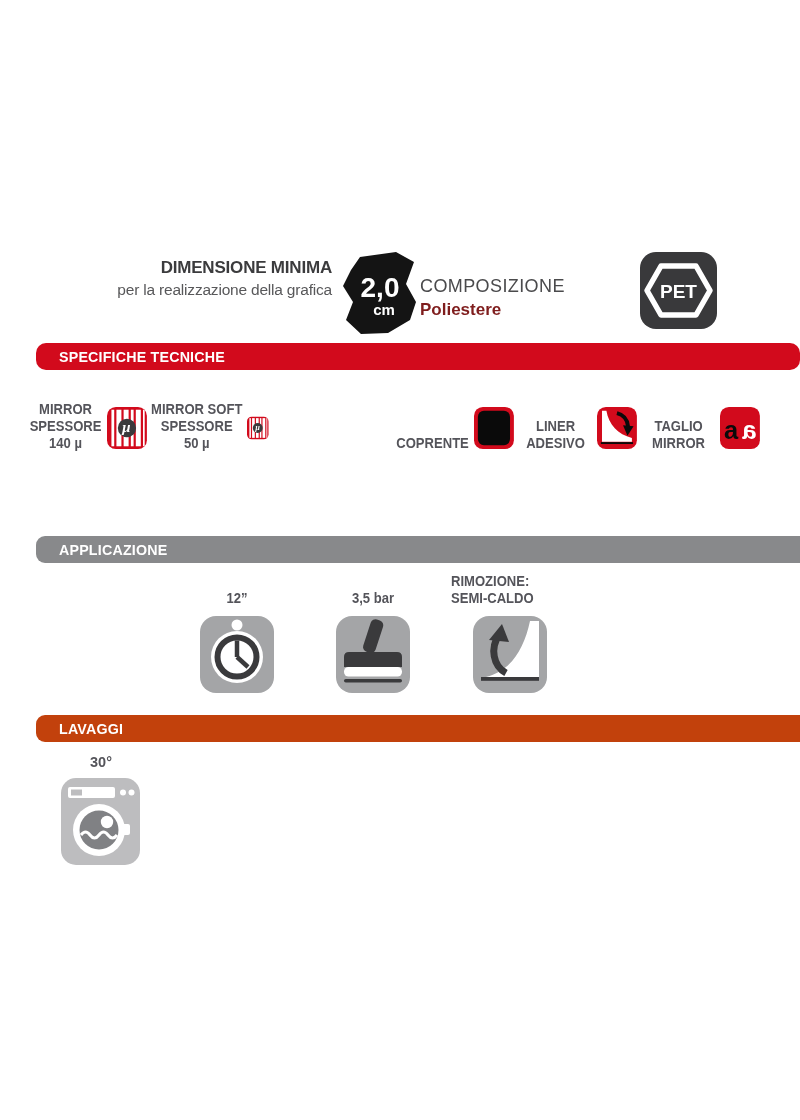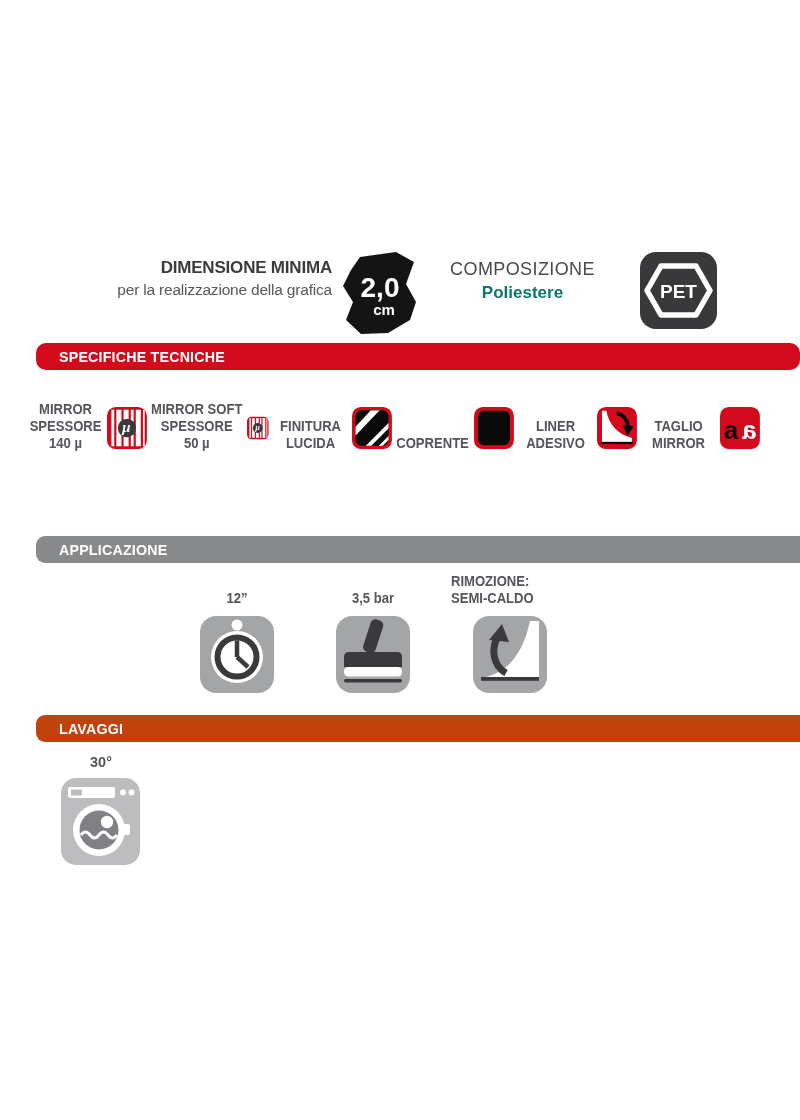--- a/index.html
+++ b/index.html
@@ -4,23 +4,23 @@
 <style>
   html,body{margin:0;padding:0;background:#fff;}
   .page{position:relative;width:800px;height:880px;background:#ffffff;overflow:hidden;
         font-family:"Liberation Sans",sans-serif;}
 
   
   .dim-block{position:absolute;left:36px;top:258px;width:296px;text-align:right;}
   .dim-title{font-size:17px;font-weight:bold;color:#3b3b3d;letter-spacing:-0.2px;}
   .dim-sub{font-size:15.5px;color:#58585a;margin-top:3px;letter-spacing:-0.2px;}
   .badge{position:absolute;left:336px;top:250px;}
-  .comp-block{position:absolute;left:420px;top:259px;width:205px;text-align:center;}
+  .comp-block{position:absolute;left:420px;top:276px;width:205px;text-align:left;}
   .comp-label{font-size:18px;font-weight:normal;color:#4a4a4c;letter-spacing:0.4px;}
-  .comp-value{font-size:17px;font-weight:bold;color:#0f766e;margin-top:3px;}
+  .comp-value{font-size:17px;font-weight:bold;color:#7f1d1d;margin-top:3px;}
   .pet-tile{position:absolute;left:640px;top:252px;}
 
   
   .section-bar{position:absolute;left:36px;right:0;height:27px;border-radius:9px 0 0 9px;
                display:flex;align-items:center;padding-left:23px;box-sizing:border-box;
                color:#fff;font-weight:bold;font-size:15.5px;}
   .bar-specs{top:343px;background:#d20a1c;border-radius:10px;}
   .bar-app{top:536px;background:#88898b;}
   .bar-wash{top:715px;background:#c2410c;}
   .cond{display:inline-block;transform:scaleX(.92);transform-origin:0 50%;letter-spacing:.2px;}
@@ -119,39 +119,20 @@
         <rect x="30" y="5" width="9" height="66" fill="#fff"></rect>
         <rect x="43" y="5" width="5" height="66" fill="#fff"></rect>
         <rect x="52" y="5" width="9" height="66" fill="#fff"></rect>
         <rect x="65" y="5" width="3" height="66" fill="#fff"></rect>
       </g>
       <circle cx="36" cy="38" r="16.5" fill="#3a3a3c"></circle>
       <text x="35" y="46" text-anchor="middle" font-family="Liberation Serif, serif" font-style="italic" font-weight="bold" font-size="27" fill="#ffffff">µ</text>
     </svg>
   </div>
 
-  <div class="spec-col" style="left:268.5px">
-    <div class="col-label">
-      <div class="lbl-line">FINITURA</div>
-      <div class="lbl-line">LUCIDA</div>
-      <div class="lbl-line"></div>
-    </div>
-    <svg class="spec-icon" width="72" height="76" viewBox="0 0 72 76">
-      <clipPath id="c3">
-          <rect x="6" y="6" width="60" height="64" rx="11"></rect>
-        </clipPath>
-      <rect x="0" y="0" width="72" height="76" rx="16" fill="#d20a1c"></rect>
-      <rect x="6" y="6" width="60" height="64" rx="11" fill="#0a0a0a"></rect>
-      <g clip-path="url(#c3)">
-        <polygon points="6,36 34,6 50,6 6,52" fill="#ffffff"></polygon>
-        <line x1="22" y1="78" x2="76" y2="24" stroke="#ffffff" stroke-width="7"></line>
-        <line x1="42" y1="80" x2="80" y2="42" stroke="#ffffff" stroke-width="5"></line>
-      </g>
-    </svg>
-  </div>
 
   <div class="spec-col" style="left:390.5px">
     <div class="col-label">
       <div class="lbl-line">COPRENTE</div>
       <div class="lbl-line"></div>
       <div class="lbl-line"></div>
     </div>
     <svg class="spec-icon" width="72" height="76" viewBox="0 0 72 76">
       <rect x="0" y="0" width="72" height="76" rx="16" fill="#d20a1c"></rect>
       <rect x="7" y="7" width="58" height="62" rx="11" fill="#0a0a0a"></rect>

